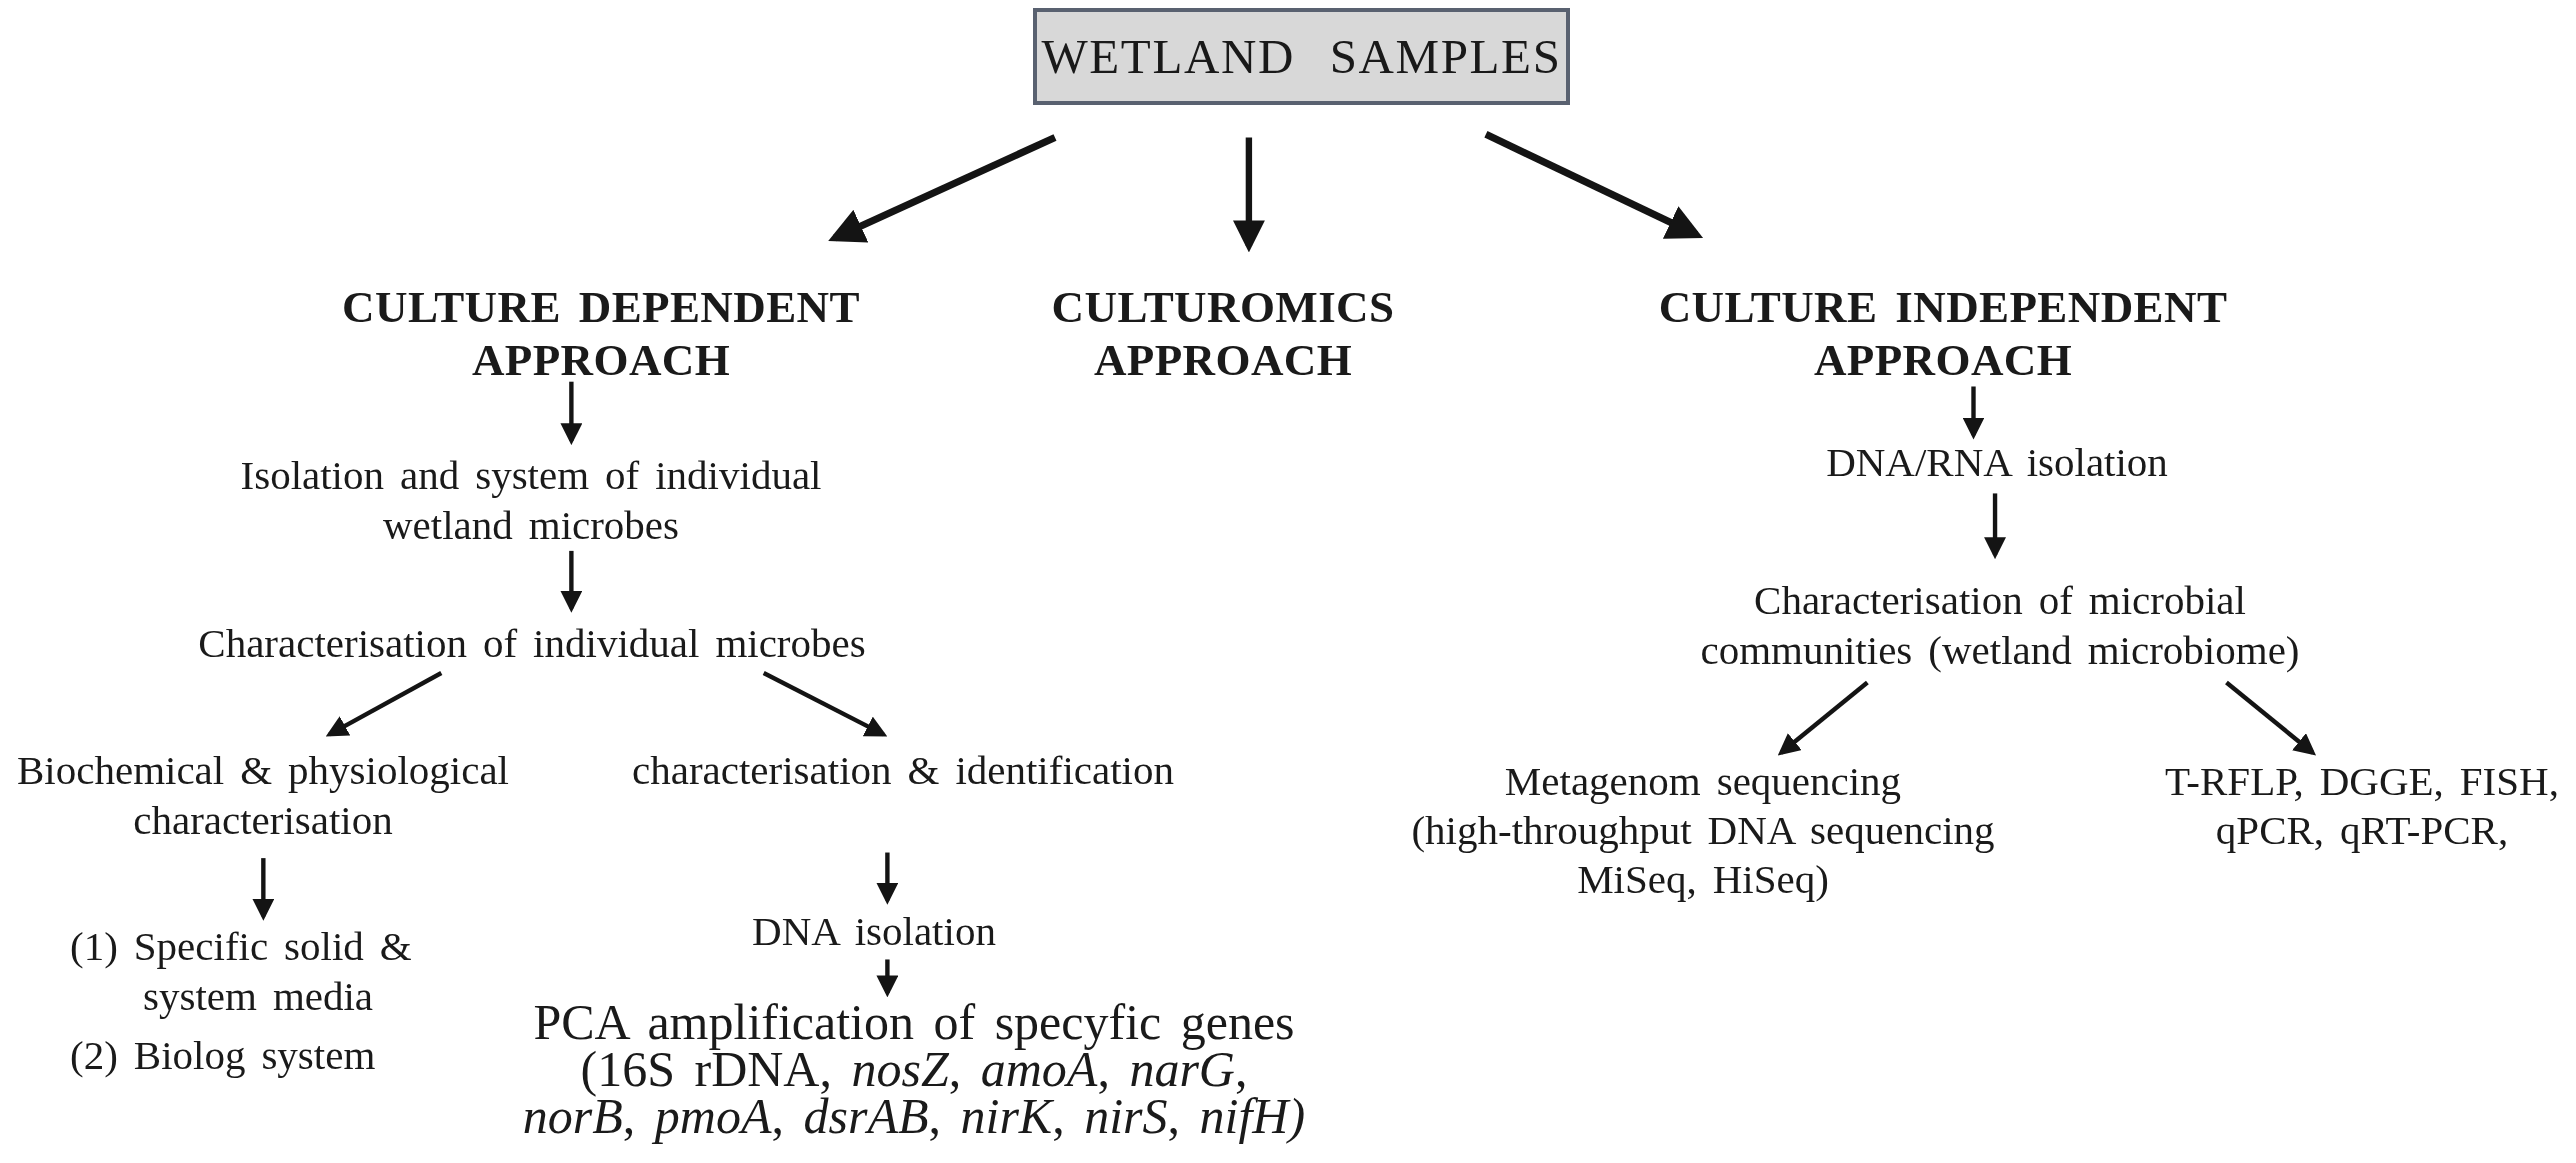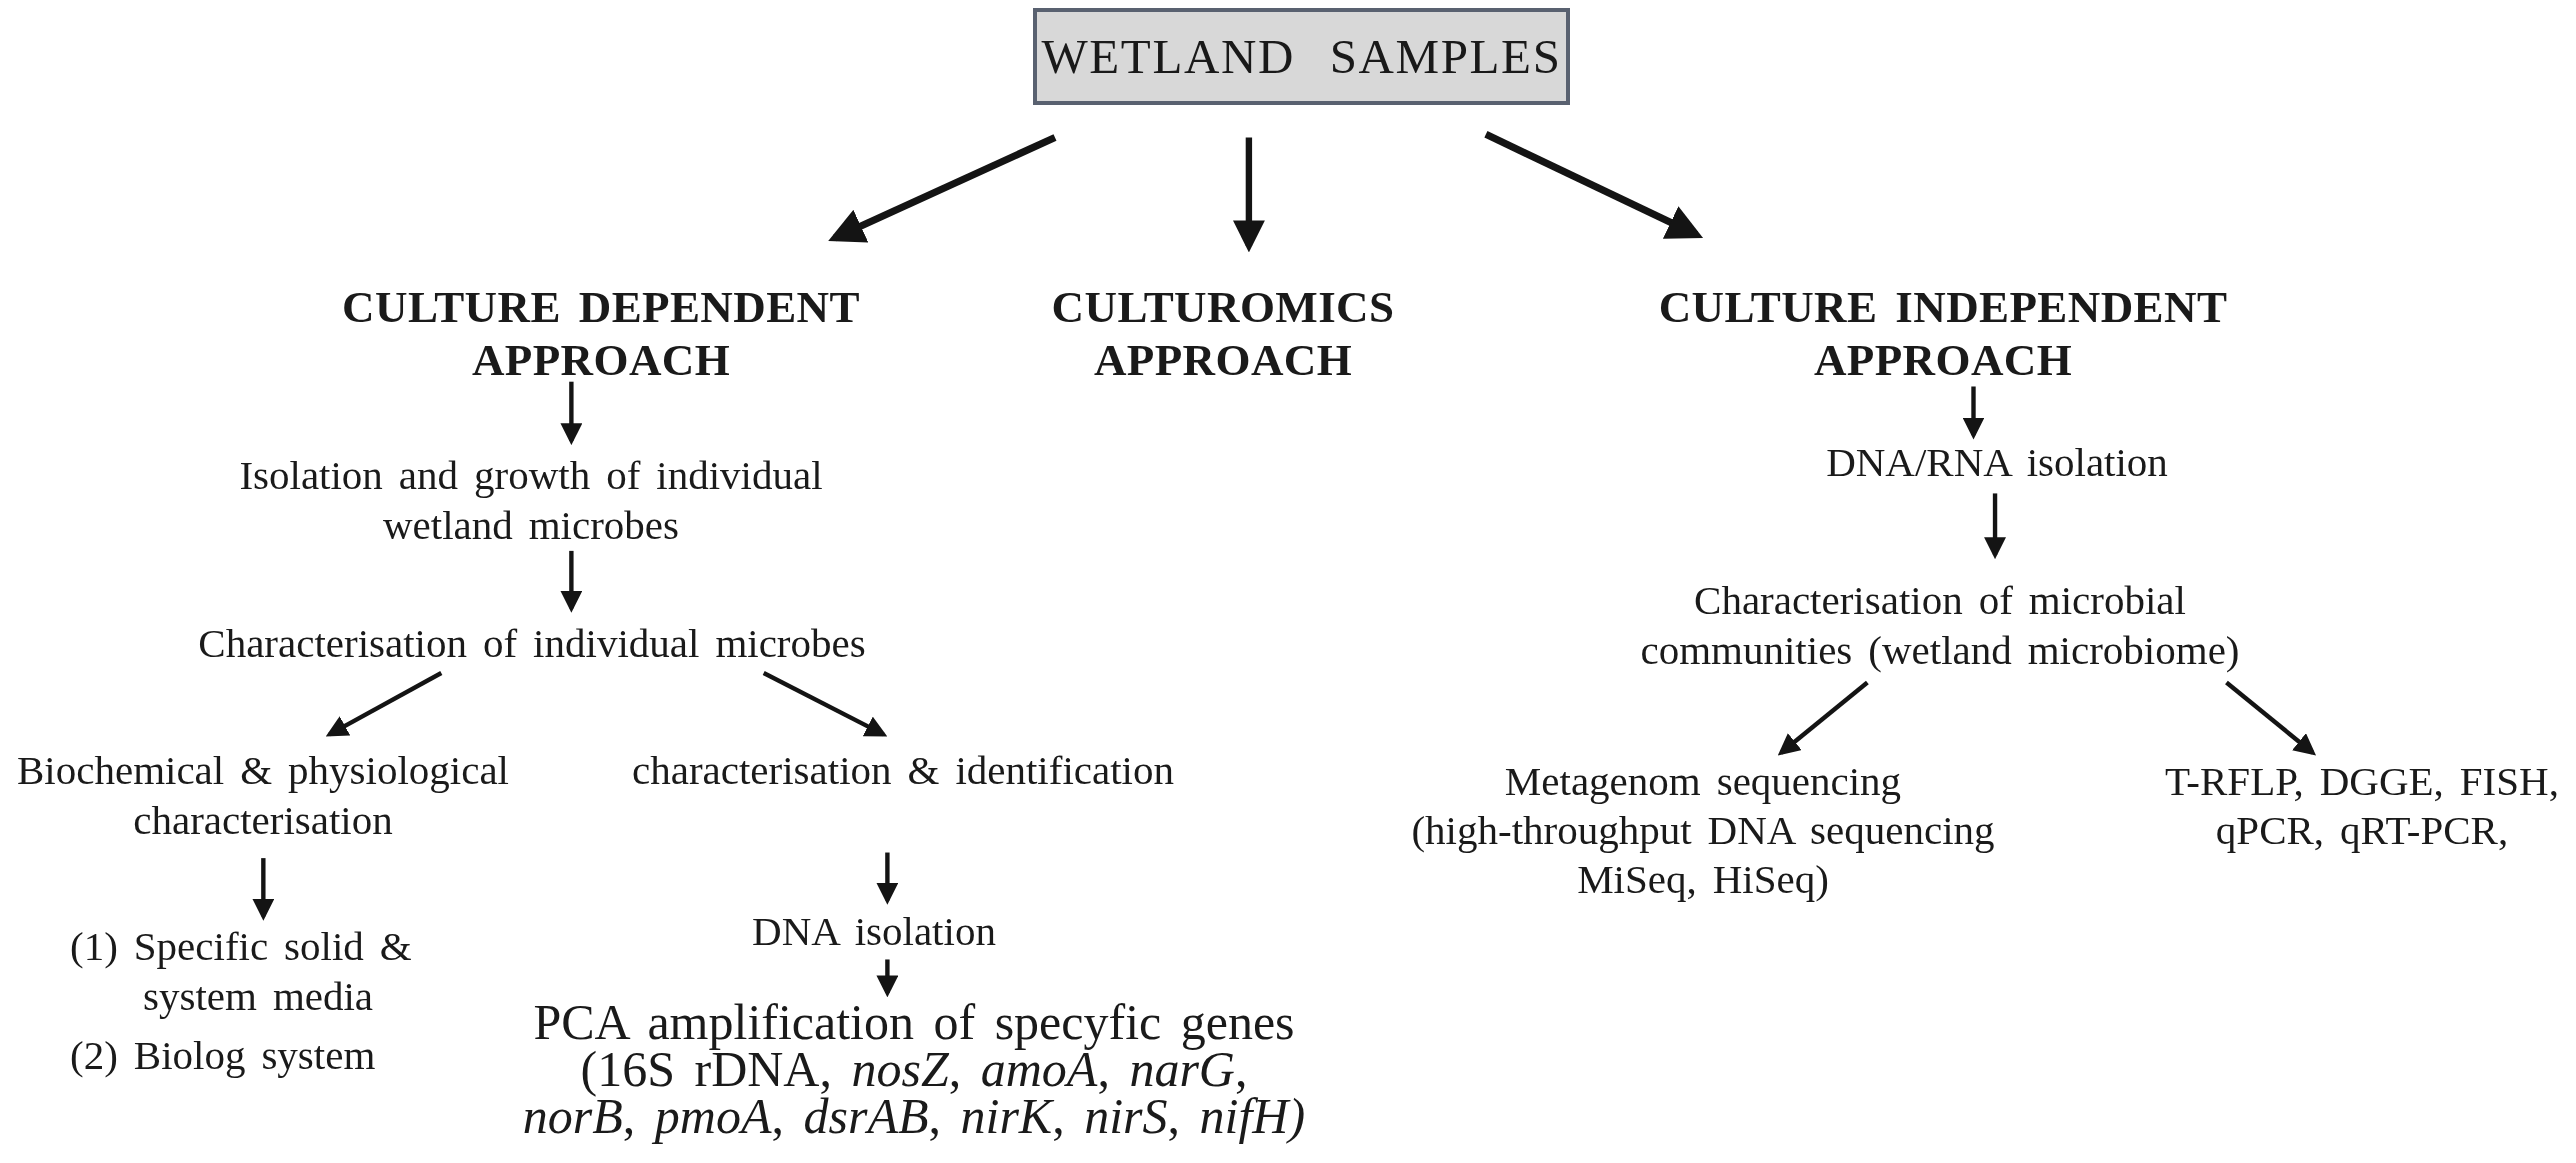--- a/index.html
+++ b/index.html
@@ -70,21 +70,21 @@
     <div>CULTUROMICS</div>
     <div>APPROACH</div>
   </div>
 
   <div class="node heading" style="left:1943px;top:281px;text-align:center;">
     <div>CULTURE INDEPENDENT</div>
     <div>APPROACH</div>
   </div>
 
   <div class="node" style="left:531px;top:450px;">
-    <div>Isolation and growth of individual</div>
+    <div>Isolation and system of individual</div>
     <div>wetland microbes</div>
   </div>
 
   <div class="node" style="left:532px;top:618px;">
     <div>Characterisation of individual microbes</div>
   </div>
 
   <div class="node" style="left:263px;top:745px;">
     <div>Biochemical &amp; physiological</div>
     <div>characterisation</div>
@@ -107,21 +107,21 @@
   <div class="node pca" style="left:902px;top:999px;">
     <div>PCA amplification of specyfic genes</div>
     <div><span>(16S rDNA, </span><i>nosZ</i><span>, </span><i>amoA</i><span>, </span><i>narG</i><span>,</span></div>
     <div><i>norB</i><span>, </span><i>pmoA</i><span>, </span><i>dsrAB</i><span>, </span><i>nirK</i><span>, </span><i>nirS</i><span>, </span><i>nifH)</i></div>
   </div>
 
   <div class="node" style="left:1997px;top:437px;">
     <div>DNA/RNA isolation</div>
   </div>
 
-  <div class="node" style="left:1940px;top:575px;">
+  <div class="node" style="left:2000px;top:575px;">
     <div>Characterisation of microbial</div>
     <div>communities (wetland microbiome)</div>
   </div>
 
   <div class="node" style="left:1703px;top:757px;line-height:49px;">
     <div>Metagenom sequencing</div>
     <div>(high-throughput DNA sequencing</div>
     <div>MiSeq, HiSeq)</div>
   </div>
 

